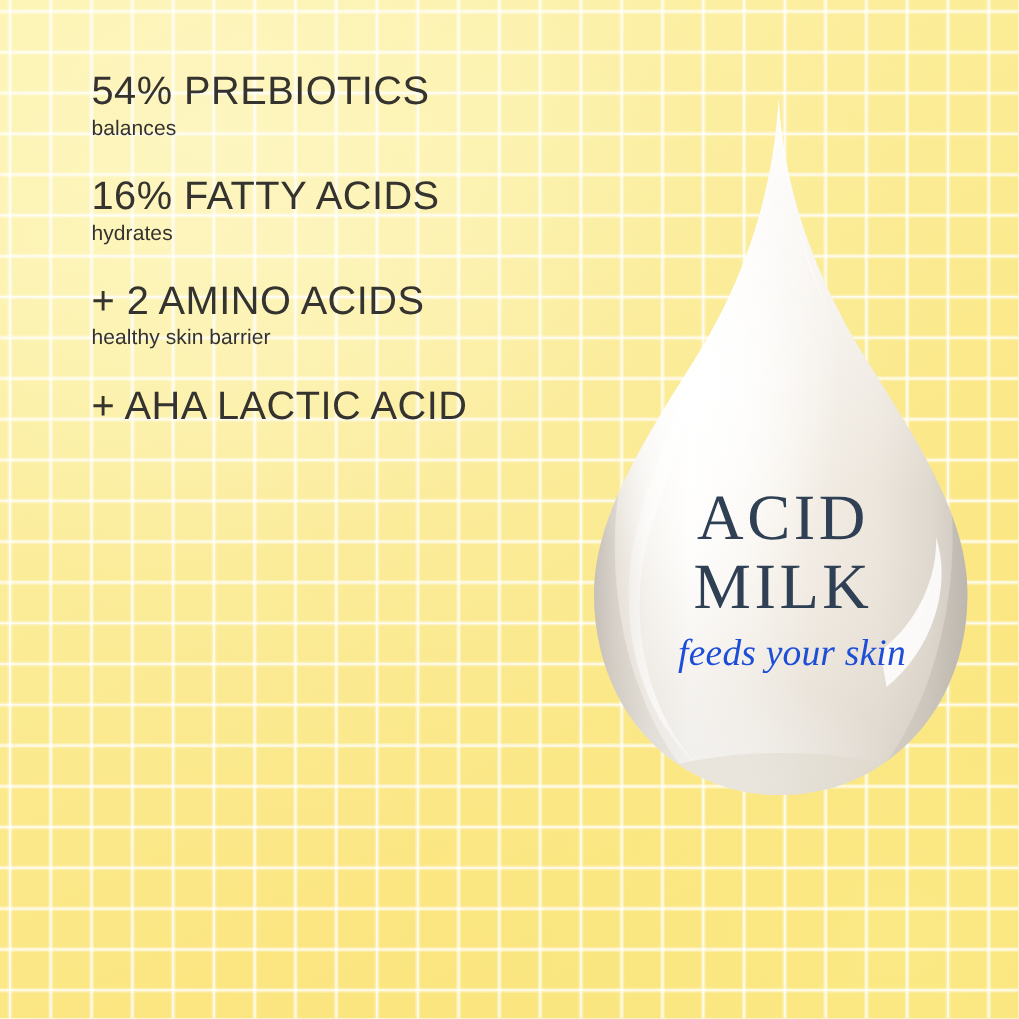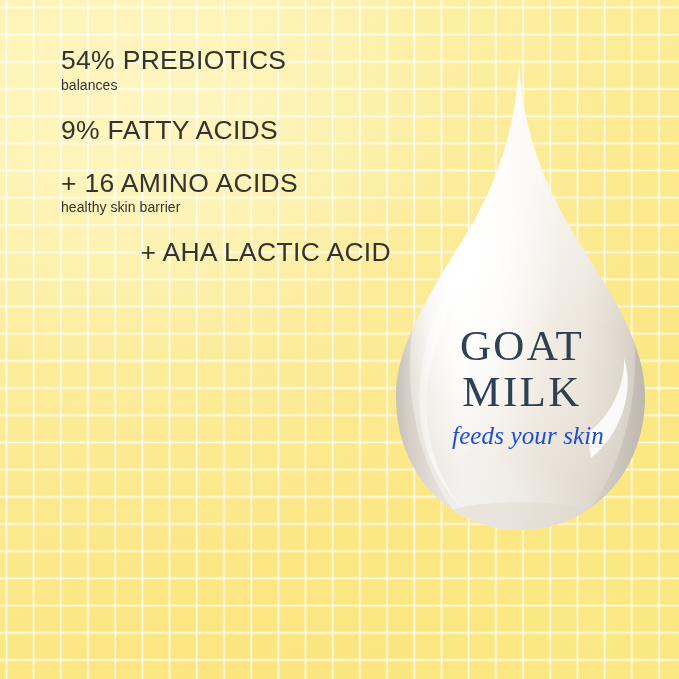--- a/index.html
+++ b/index.html
@@ -54,21 +54,21 @@
   
   .ingredient-list {
     position: absolute;
     left: 61px;
     top: 46px;
     width: 330px;
   }
   .ingredient {
     margin-bottom: 23px;
   }
-  .ingredient:last-child { margin-bottom: 0; text-align: right; }
+  .ingredient:last-child { margin-bottom: 0; }
   .ing-title {
     font-size: 26.5px;
     line-height: 1.12;
     letter-spacing: 0.012em;
     color: #35332f;
     font-weight: 400;
     white-space: pre-line;
     margin: 0 0 1px 0;
   }
   .ing-desc {
@@ -146,25 +146,26 @@
 
   <div class="ingredient-list">
 
     <div class="ingredient">
       <p class="ing-title">54% PREBIOTICS</p>
       <p class="ing-desc">balances</p>
     </div>
 
 
     <div class="ingredient">
-      <p class="ing-title">9% FATTY ACIDS</p>
-    </div>
-
-    <div class="ingredient">
-      <p class="ing-title">+ 16 AMINO ACIDS</p>
+      <p class="ing-title">16% FATTY ACIDS</p>
+      <p class="ing-desc">hydrates</p>
+    </div>
+
+    <div class="ingredient">
+      <p class="ing-title">+ 2 AMINO ACIDS</p>
       <p class="ing-desc">healthy skin barrier</p>
     </div>
 
 
     <div class="ingredient">
       <p class="ing-title">+ AHA LACTIC ACID</p>
     </div>
 
   </div>
 
@@ -252,20 +253,20 @@
 
         <path d="M 206 372 C 232 352, 244 322, 243 296 C 254 330, 240 372, 210 396 Z" fill="#ffffff" opacity="0.85"></path>
 
         <ellipse cx="140" cy="470" rx="104" ry="30" fill="#ded6ca" opacity="0.45"></ellipse>
       </g>
 
       <path d="M 138 2 C 139 48, 150 100, 172 146 C 150 104, 141 52, 138 2 Z" fill="#ffffff" opacity="0.95"></path>
     </svg>
 
     <div class="droplet-text">
-      <div class="brand-line brand-goat">GOAT</div>
+      <div class="brand-line brand-goat">ACID</div>
       <div class="brand-line brand-milk">MILK</div>
       <div class="brand-tag">feeds your skin</div>
     </div>
 
   </div>
 
 </div>
 
 </body></html>

